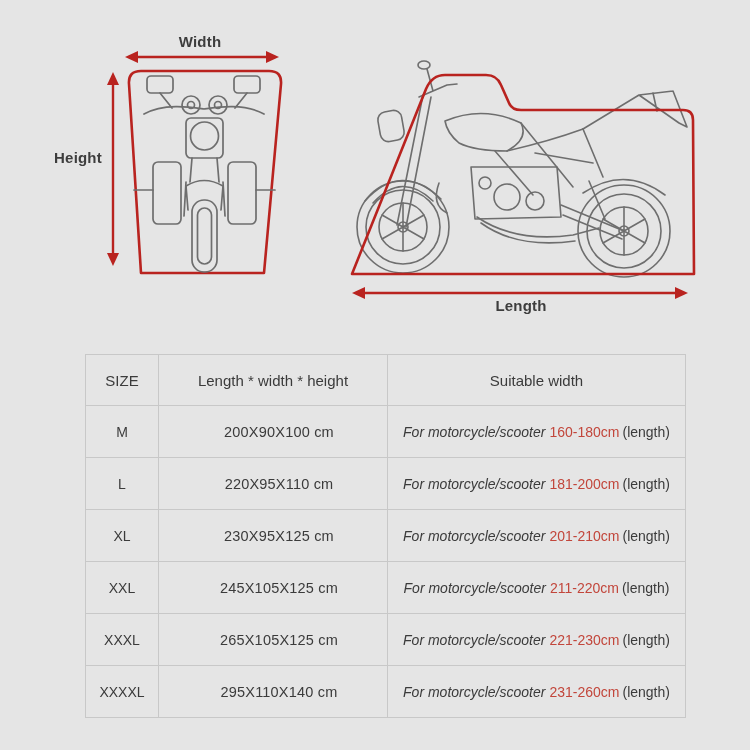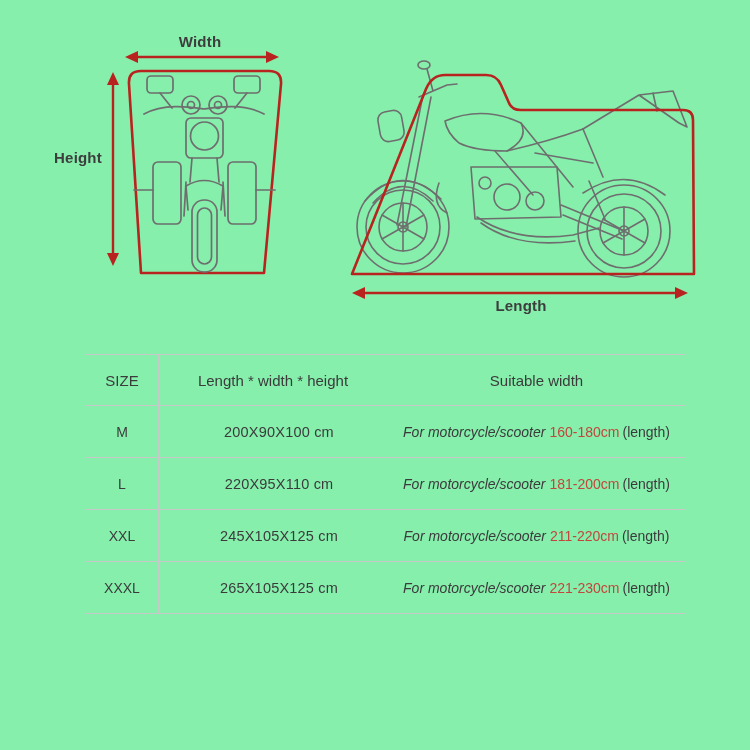--- a/index.html
+++ b/index.html
@@ -1,17 +1,17 @@
 <!DOCTYPE html>
 <html><head>
 <meta charset="utf-8">
 <style>
   html,body{margin:0;padding:0;background:#ffffff;}
   .page{
-    position:relative;width:750px;height:750px;background:#86efac;
+    position:relative;width:750px;height:750px;background:#e5e5e5;
     font-family:"Liberation Sans", sans-serif;color:#3b3b3b;overflow:hidden;
   }
   .dim-label{
     position:absolute;font-size:15px;font-weight:700;color:#3d3d3d;
     text-align:center;letter-spacing:.2px;
   }
   #width-label{left:160px;top:33px;width:80px;}
   #height-label{left:42px;top:149px;width:72px;}
   #length-label{left:481px;top:297px;width:80px;}
   svg{position:absolute;}
@@ -147,24 +147,34 @@
         <td>M</td>
         <td class="dims-cell">200X90X100 cm</td>
         <td><span class="suit-prefix">For motorcycle/scooter</span><span class="range-text">160-180cm</span><span>(length)</span></td>
       </tr>
       <tr>
         <td>L</td>
         <td class="dims-cell">220X95X110 cm</td>
         <td><span class="suit-prefix">For motorcycle/scooter</span><span class="range-text">181-200cm</span><span>(length)</span></td>
       </tr>
       <tr>
+        <td>XL</td>
+        <td class="dims-cell">230X95X125 cm</td>
+        <td><span class="suit-prefix">For motorcycle/scooter</span><span class="range-text">201-210cm</span><span>(length)</span></td>
+      </tr>
+      <tr>
         <td>XXL</td>
         <td class="dims-cell">245X105X125 cm</td>
         <td><span class="suit-prefix">For motorcycle/scooter</span><span class="range-text">211-220cm</span><span>(length)</span></td>
       </tr>
       <tr>
         <td>XXXL</td>
         <td class="dims-cell">265X105X125 cm</td>
         <td><span class="suit-prefix">For motorcycle/scooter</span><span class="range-text">221-230cm</span><span>(length)</span></td>
       </tr>
+      <tr>
+        <td>XXXXL</td>
+        <td class="dims-cell">295X110X140 cm</td>
+        <td><span class="suit-prefix">For motorcycle/scooter</span><span class="range-text">231-260cm</span><span>(length)</span></td>
+      </tr>
     </tbody>
   </table>
 </div>
 
 </body></html>

